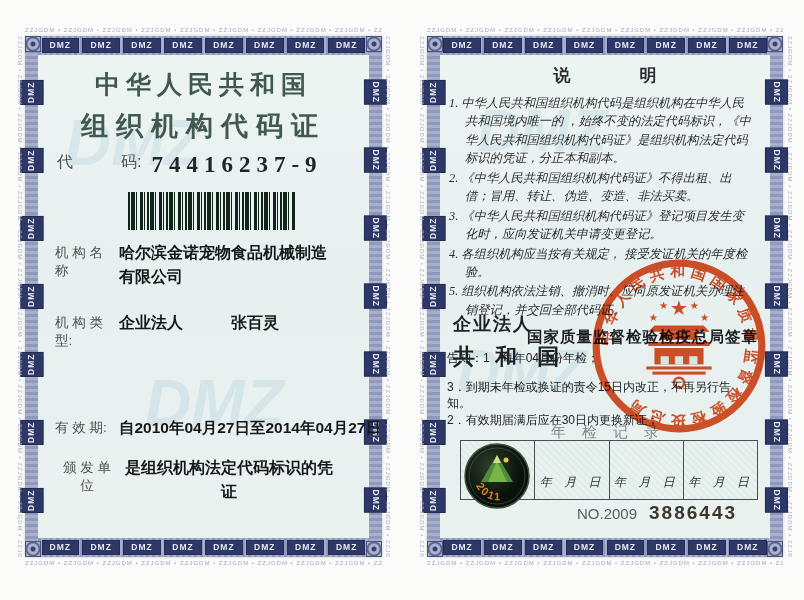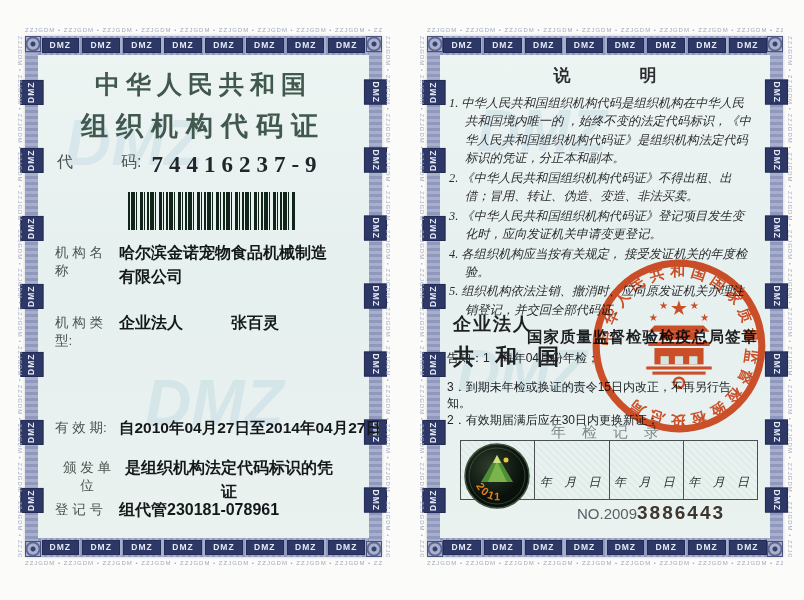--- a/index.html
+++ b/index.html
@@ -68,21 +68,21 @@
               color:#7d898d;letter-spacing:16px;text-indent:16px;}
   .ac-table{position:absolute;top:404px;left:33px;width:296px;height:58px;display:flex;
             border:1px solid #4a4f52;background:
             repeating-linear-gradient(45deg,rgba(150,200,180,.12) 0 2px,transparent 2px 5px);}
   .ac-cell{flex:1;border-right:1px solid #4a4f52;position:relative;}
   .ac-cell:last-child{border-right:none;}
   .ac-date{position:absolute;bottom:8px;right:8px;font-size:12px;color:#2b2e30;word-spacing:9px;font-style:italic;}
   .sticker{position:absolute;top:406px;left:36px;z-index:4;}
   .serial{position:absolute;top:466px;left:150px;display:flex;align-items:baseline;}
   .serial .s1{font-size:15px;color:#5a5f63;}
-  .serial .s2{font-size:19px;font-weight:bold;color:#3d362e;letter-spacing:2px;margin-left:0;}
+  .serial .s2{font-size:19px;font-weight:bold;color:#3d362e;letter-spacing:2px;margin-left:12px;}
   .stamp{position:absolute;top:220px;left:162px;mix-blend-mode:multiply;opacity:.92;z-index:5;}
 </style>
 </head>
 <body>
 
 <div class="page" id="page-left">
   <span class="wm" style="top:70px;left:40px;font-size:64px;">DMZ</span>
   <span class="wm" style="top:330px;left:120px;font-size:64px;">DMZ</span>
 
   <div class="band band-top">
@@ -147,24 +147,20 @@
     <span class="flabel">机 构 类 型:</span>
     <span class="fvalue">企业法人　　　张百灵</span>
   </div>
   <div class="frow f3">
     <span class="flabel">有 效 期:</span>
     <span class="fvalue">自2010年04月27日至2014年04月27日</span>
   </div>
   <div class="frow f4">
     <span class="flabel">颁 发 单 位</span>
     <span class="fvalue">是组织机构法定代码标识的凭证</span>
-  </div>
-  <div class="frow f5">
-    <span class="flabel">登 记 号</span>
-    <span class="fvalue">组代管230181-078961</span>
   </div>
 </div>
 
 <div class="page" id="page-right">
   <span class="wm" style="top:60px;left:50px;font-size:60px;">DMZ</span>
   <span class="wm" style="top:300px;left:30px;font-size:60px;">DMZ</span>
 
   <div class="band band-top">
     <span class="chip">DMZ</span>
   <span class="chip">DMZ</span>

